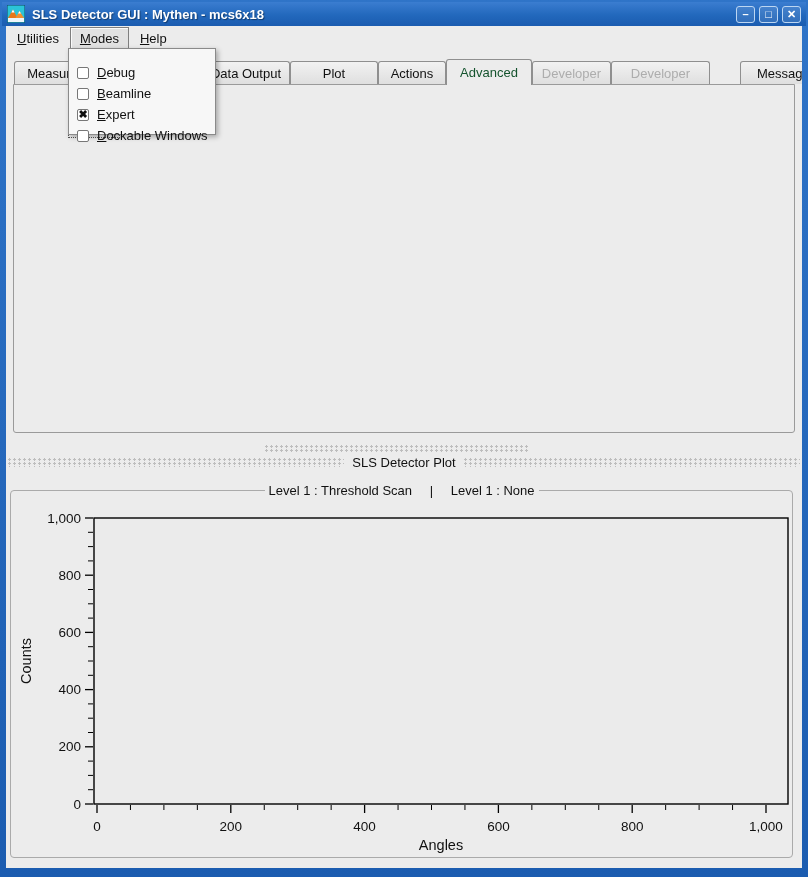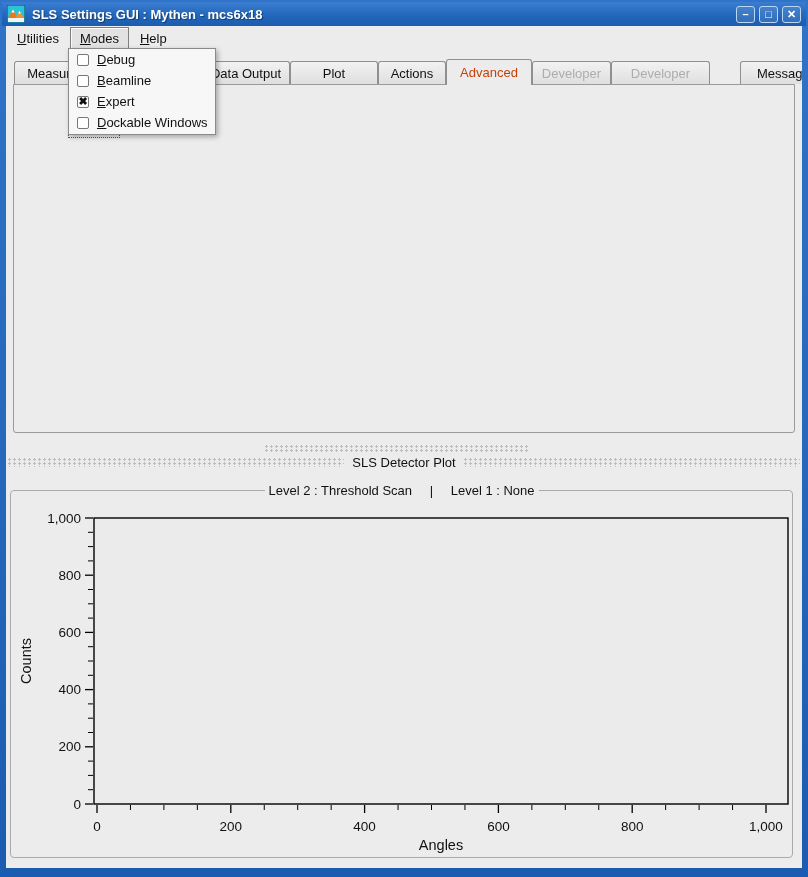--- a/index.html
+++ b/index.html
@@ -23,21 +23,21 @@
 
   
   .menubar{position:absolute;left:0;top:0;width:100%;height:24px;display:flex;align-items:center;font-size:13px;color:#111;}
   .menu-item{padding:3px 9px;margin-left:2px;white-space:nowrap;}
   .menu-item.open{border:1px solid #7f7f7f;background:#e2e2e2;box-shadow:inset 1px 1px 0 #fafafa;}
 
   
   .tab{position:absolute;top:35px;height:23px;background:linear-gradient(#f2f2f2,#dfdfdf);
     border:1px solid #8f8f8f;border-bottom:none;border-radius:3px 3px 0 0;
     display:flex;align-items:center;justify-content:center;font-size:13px;color:#111;z-index:2;}
-  .tab.selected{top:33px;height:26px;background:#ececec;color:#c2410c;z-index:3;}
+  .tab.selected{top:33px;height:26px;background:#ececec;color:#14532d;z-index:3;}
   .tab.disabled{color:#adadad;}
   .tabpage{position:absolute;left:7px;top:58px;width:782px;height:349px;border:1px solid #9a9a9a;border-radius:0 0 3px 3px;background:#ececec;z-index:1;}
 
   
   .groupbox{position:absolute;border:1px solid #b2b2b2;border-radius:4px;background:#ececec;}
   .gb-title{position:absolute;top:-8px;left:8px;background:#ececec;padding:0 4px;font-size:13px;color:#111;white-space:nowrap;}
   .gb-title-center{left:50%;transform:translateX(-50%);}
 
   .lbl{position:absolute;font-size:13px;color:#111;white-space:nowrap;}
   .lbl.dis{color:#a9a9a9;}
@@ -72,41 +72,41 @@
   .dockbar .dots{flex:1;height:9px;}
   .dock-title{font-size:13px;color:#111;white-space:nowrap;text-align:right;}
 
   
   .plot-group{position:absolute;left:4px;top:464px;width:783px;height:368px;border:1px solid #aaa;border-radius:4px;background:#ececec;}
   .plot-group svg{position:absolute;left:0;top:0;}
   svg text{font-family:"Liberation Sans",sans-serif;fill:#111;}
 
   
   .popup{position:absolute;left:62px;top:22px;width:148px;height:87px;background:#f7f7f7;
-    border:1px solid #8a8a8a;box-shadow:2px 2px 5px rgba(0,0,0,.3);z-index:50;padding-top:0;}
+    border:1px solid #8a8a8a;box-shadow:2px 2px 5px rgba(0,0,0,.3);z-index:50;padding-top:13px;}
   .popup-item{height:21px;display:flex;align-items:center;padding-left:8px;font-size:13px;color:#111;gap:8px;}
   .popup-item .cb{width:12px;height:12px;}
   .focus-dotted{position:absolute;border:1px dotted #555;z-index:4;}
   u{text-decoration:underline;}
 </style>
 </head>
 <body>
 
 <div id="window">
 
   <div class="titlebar">
     <svg class="app-icon" viewBox="0 0 18 18">
       <rect x="0" y="0" width="18" height="18" fill="#2ac4d8" stroke="#14405e"></rect>
       <rect x="1" y="13" width="16" height="4" fill="#eef6fa"></rect>
       <path d="M1 13 L6 4.5 L10.5 13 Z" fill="#e87818"></path>
       <path d="M8.5 13 L12.5 6 L17 13 Z" fill="#f09030"></path>
       <path d="M6 4.5 L7.6 7.4 L4.4 7.4 Z" fill="#ffffff"></path>
       <path d="M12.5 6 L13.9 8.6 L11.1 8.6 Z" fill="#ffffff"></path>
     </svg>
-    <span class="title-text">SLS Settings GUI : Mythen - mcs6x18</span>
+    <span class="title-text">SLS Detector GUI : Mythen - mcs6x18</span>
     <div class="win-btns">
       <div class="win-btn">
           <span>–</span>
         </div>
       <div class="win-btn">
           <span>□</span>
         </div>
       <div class="win-btn">
           <span>✕</span>
         </div>
@@ -246,21 +246,21 @@
 
     <div class="splitter dots"></div>
     <div class="dockbar">
       <div class="dots"></div>
       <span class="dock-title">SLS Detector Plot</span>
       <div class="dots"></div>
     </div>
 
     <div class="plot-group">
       <span class="gb-title gb-title-center">
-        <span>Level 2 : Threshold Scan</span>
+        <span>Level 1 : Threshold Scan</span>
         <span style="margin:0 14px;">|</span>
         <span>Level 1 : None</span>
       </span>
       <svg id="plot-svg" width="783" height="366" viewBox="0 0 783 366">
           <rect x="83" y="27" width="694" height="286" fill="#ebebeb" stroke="#000" stroke-width="1.4"></rect>
           <line x1="86" y1="314" x2="86" y2="322" stroke="#000" stroke-width="1.3"></line>
           <text x="86" y="340" text-anchor="middle" font-size="13.5">0</text>
           <line x1="219.8" y1="314" x2="219.8" y2="322" stroke="#000" stroke-width="1.3"></line>
           <text x="219.8" y="340" text-anchor="middle" font-size="13.5">200</text>
           <line x1="353.6" y1="314" x2="353.6" y2="322" stroke="#000" stroke-width="1.3"></line>

